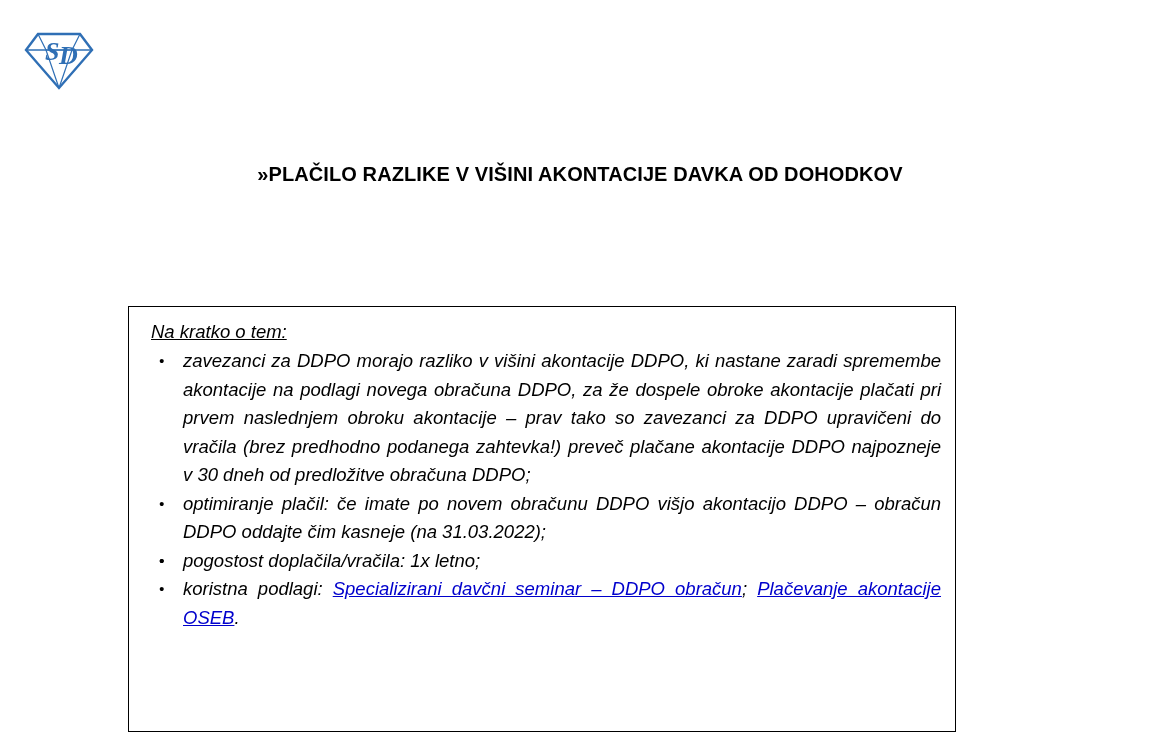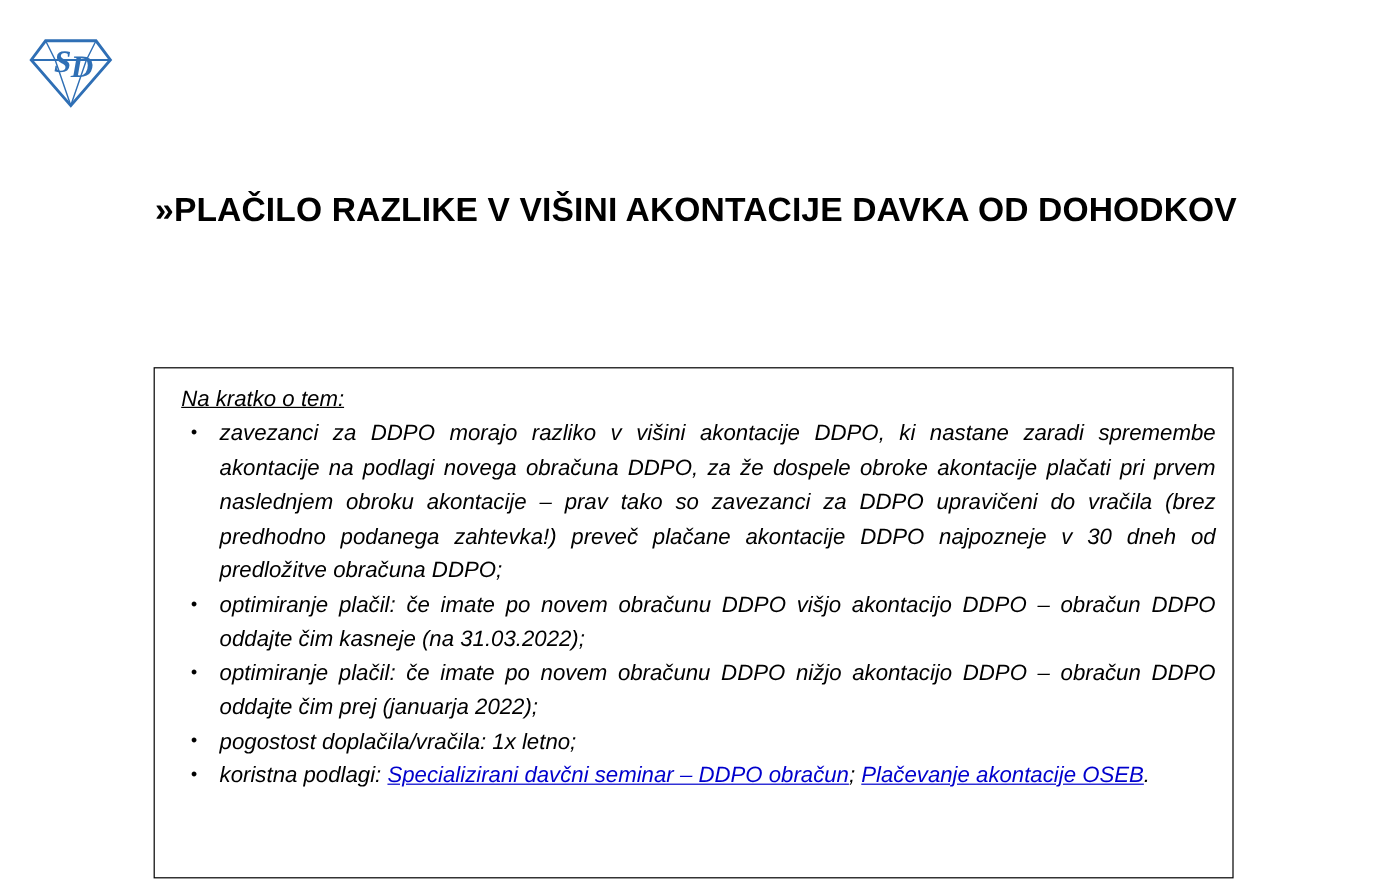--- a/index.html
+++ b/index.html
@@ -26,35 +26,35 @@
   }
 
   
   .title-block {
     position: absolute;
     left: 120px;
     top: 158px;
     width: 920px;
     text-align: center;
     font-weight: bold;
-    font-size: 28px;
+    font-size: 20px;
     line-height: 33px;
     letter-spacing: 0.1px;
   }
   .title-line {
     display: block;
     white-space: nowrap;
   }
 
   
   .box {
     position: absolute;
     left: 128px;
     top: 306px;
-    width: 900px;
+    width: 828px;
     height: 426px;
     border: 1.6px solid #000000;
     box-sizing: border-box;
     padding: 12px 14px 0 14px;
   }
 
   .intro {
     font-style: italic;
     font-size: 18.5px;
     text-decoration: underline;
@@ -125,21 +125,20 @@
     <li>
       <span class="bullet-mark">•</span>
       <span>zavezanci za DDPO morajo razliko v višini akontacije DDPO, ki nastane zaradi spremembe akontacije na podlagi novega obračuna DDPO, za že dospele obroke akontacije plačati pri prvem naslednjem obroku akontacije – prav tako so zavezanci za DDPO upravičeni do vračila (brez predhodno podanega zahtevka!) preveč plačane akontacije DDPO najpozneje v 30 dneh od predložitve obračuna DDPO;</span>
     </li>
     <li>
       <span class="bullet-mark">•</span>
       <span>optimiranje plačil: če imate po novem obračunu DDPO višjo akontacijo DDPO – obračun DDPO oddajte čim kasneje (na 31.03.2022);</span>
     </li>
     <li>
       <span class="bullet-mark">•</span>
-      <span>optimiranje plačil: če imate po novem obračunu DDPO nižjo akontacijo DDPO – obračun DDPO oddajte čim prej (januarja 2022);</span>
     </li>
     <li class="spacer-before">
       <span class="bullet-mark">•</span>
       <span>pogostost doplačila/vračila: 1x letno;</span>
     </li>
     <li>
       <span class="bullet-mark">•</span>
       <span>koristna podlagi: </span><a class="link" href="#">Specializirani davčni seminar – DDPO obračun</a><span>; </span><a class="link" href="#">Plačevanje akontacije OSEB</a><span>.</span>
     </li>
   </ul>

